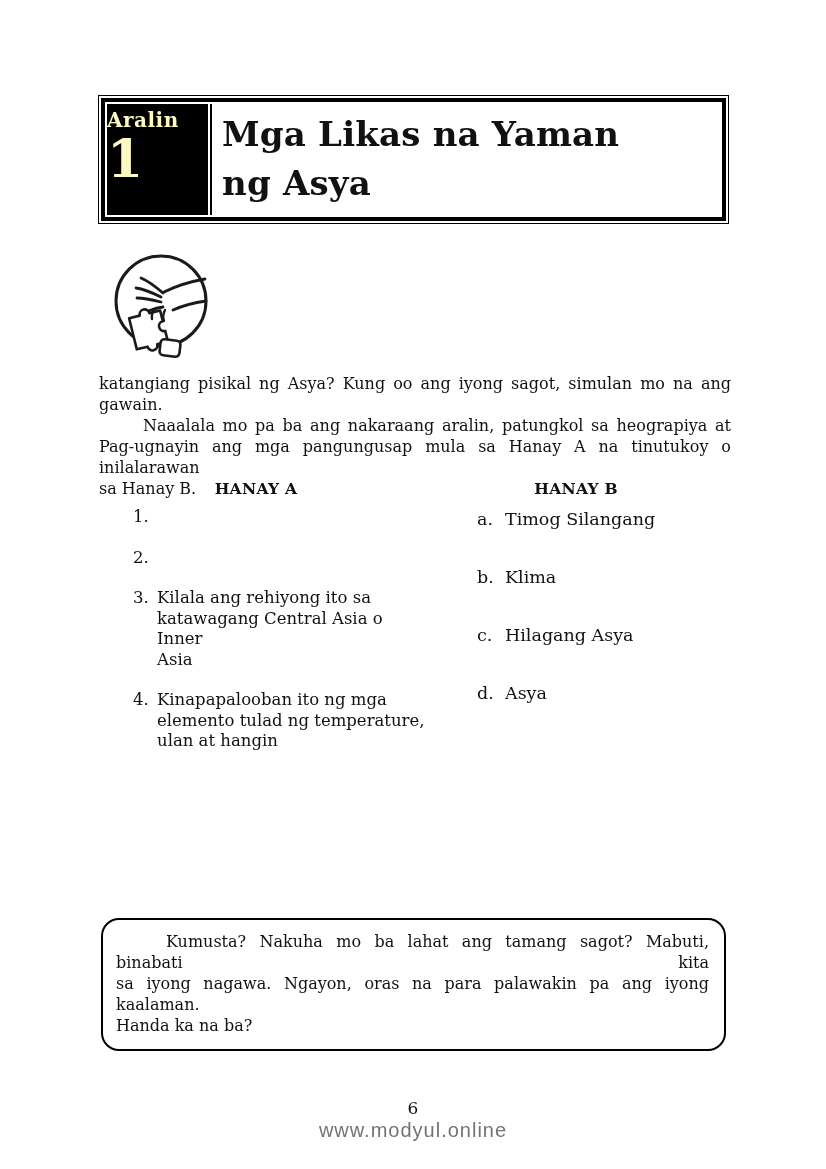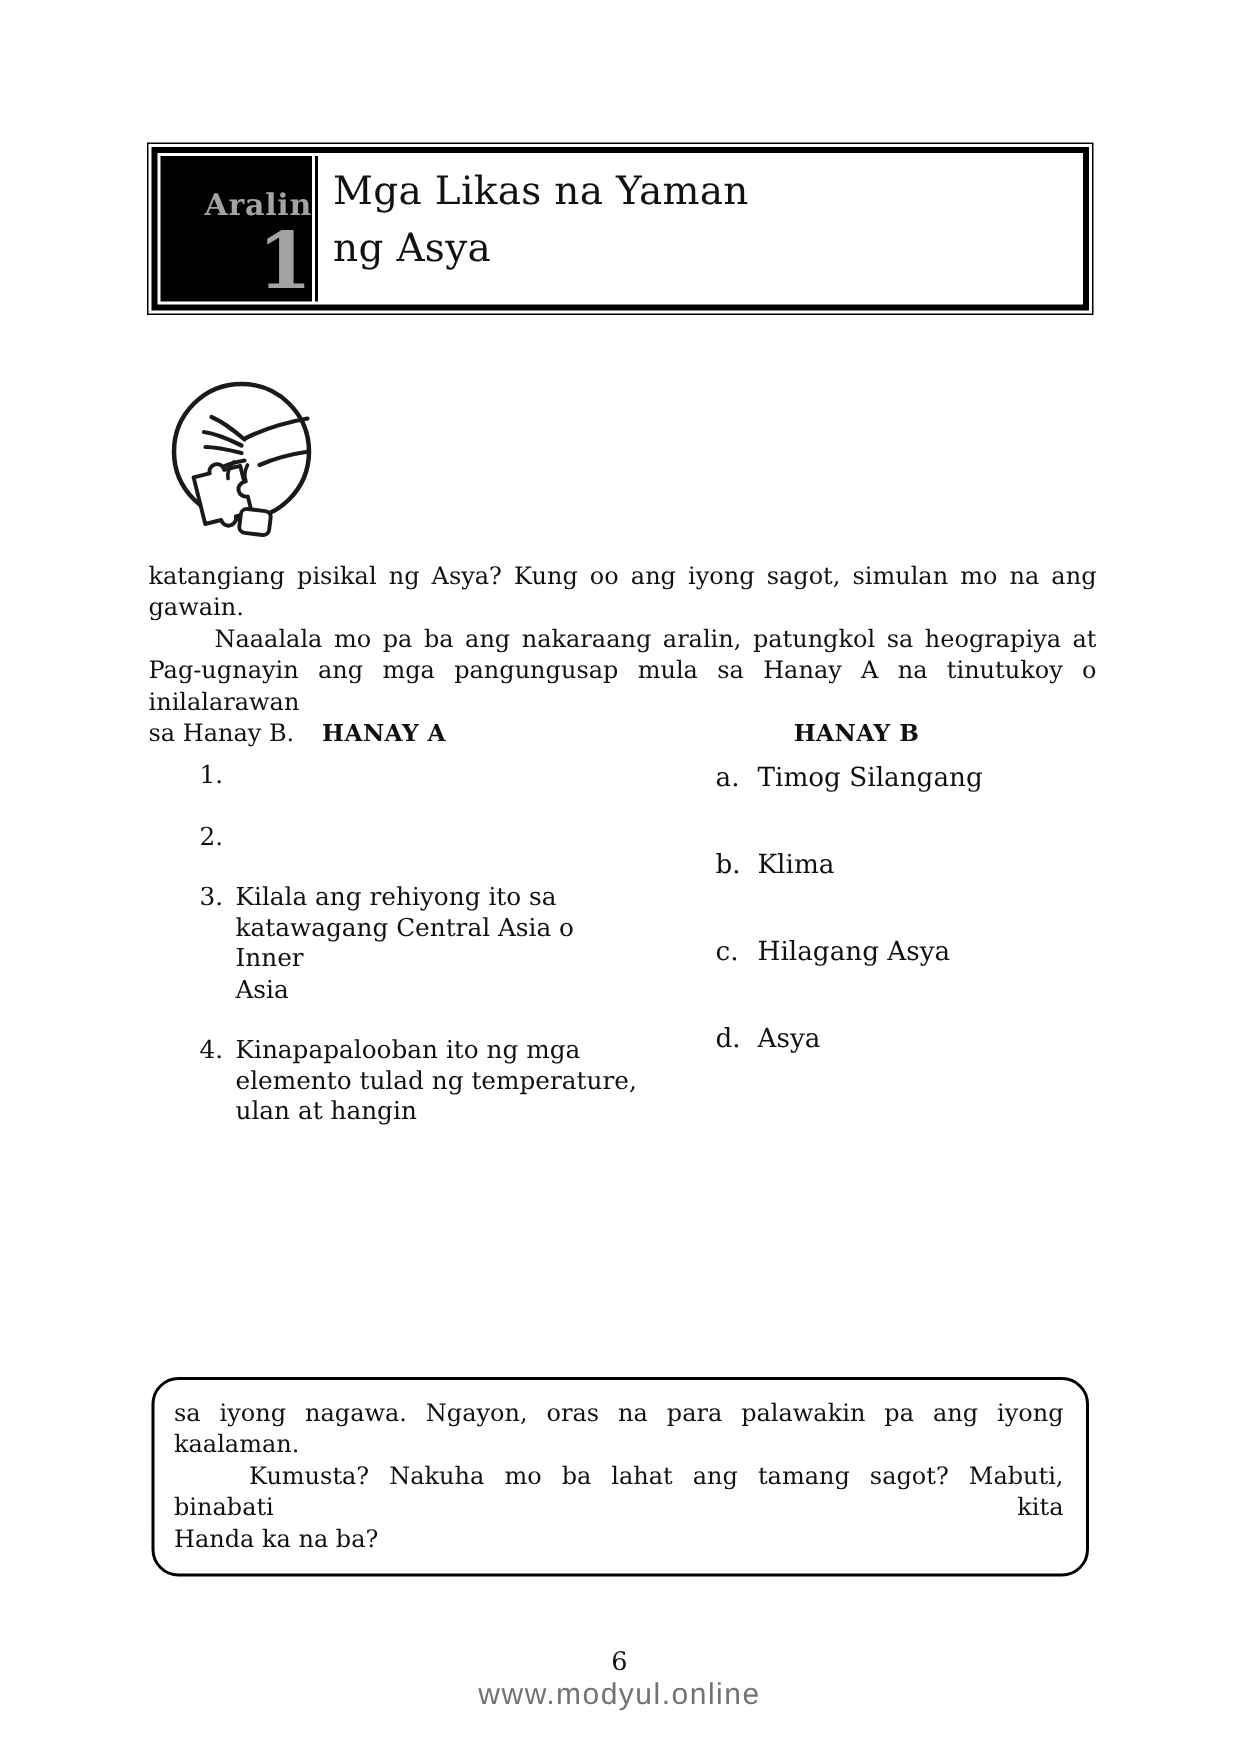--- a/index.html
+++ b/index.html
@@ -8,46 +8,46 @@
     font-family:"DejaVu Serif", serif; color:#111; overflow:hidden;
   }
 
   
   .lesson-header {
     position:absolute; left:98px; top:95px; width:631px; box-sizing:border-box;
     border:1.5px solid #000; padding:2px;
   }
   .lesson-inner { border:4.5px solid #000; padding:2px; display:flex; align-items:stretch; }
   .aralin-cell {
-    width:101px; flex:0 0 101px; background:#000; color:#a3a3a3; text-align:right;
-    padding-top:21px; box-sizing:border-box;
+    width:101px; flex:0 0 101px; background:#000; color:#fef9c3; text-align:left;
+    padding-top:5px; box-sizing:border-box;
   }
   .aralin-label { font-size:20px; font-weight:bold; line-height:1.15; letter-spacing:0.5px; }
   .aralin-number { font-size:52px; font-weight:bold; line-height:1.0; margin-top:1px; }
   .cell-gap { width:2px; flex:0 0 2px; }
   .cell-divider { width:2px; flex:0 0 2px; background:#000; }
-  .title-cell { flex:1; padding:6px 4px 6px 10px; font-size:26px; font-weight:normal; line-height:1.45; letter-spacing:0.2px; }
+  .title-cell { flex:1; padding:6px 4px 6px 10px; font-size:34px; font-weight:bold; line-height:1.45; letter-spacing:0.2px; }
 
   
   .balikan-icon { position:absolute; left:110px; top:252px; }
   .balikan-heading {
     position:absolute; left:223px; top:281px;
     font-size:28px; font-weight:bold; font-style:italic; letter-spacing:0.8px;
   }
 
   
   .intro { position:absolute; left:99px; top:373px; width:632px; font-size:16px; line-height:21px; }
   .jline { text-align:justify; text-align-last:justify; }
   .jline.first { text-indent:44px; }
   .jline.last { text-align-last:left; }
 
   
   .hanay-header { position:absolute; top:479px; width:132px; text-align:center; font-weight:bold; font-size:15.5px; letter-spacing:0.3px; }
   .hanay-a-header { left:190px; }
-  .hanay-b-header { left:505px; }
+  .hanay-b-header { left:486px;text-align:right; }
 
   .list-a { position:absolute; left:133px; top:507px; width:292px; font-size:16.5px; line-height:20.5px; }
   .match-item { display:flex; margin-bottom:20px; }
   .match-item .marker { width:24px; flex:0 0 24px; }
   .item-text { white-space:pre-line; }
 
   .list-b { position:absolute; left:477px; top:509px; width:230px; font-size:17.5px; line-height:20px; }
   .match-item-b { display:flex; margin-bottom:38px; }
   .match-item-b .marker { width:28px; flex:0 0 28px; }
 
@@ -153,21 +153,21 @@
       <span class="marker">c.</span>
       <span class="item-text">Hilagang Asya</span>
     </div>
     <div class="match-item-b">
       <span class="marker">d.</span>
       <span class="item-text">Asya</span>
     </div>
   </div>
 
   <div class="closing-box">
+    <div class="jline first">Kumusta? Nakuha mo ba lahat ang tamang sagot? Mabuti, binabati kita</div>
     <div class="jline">sa iyong nagawa. Ngayon, oras na para palawakin pa ang iyong kaalaman.</div>
-    <div class="jline first">Kumusta? Nakuha mo ba lahat ang tamang sagot? Mabuti, binabati kita</div>
     <div class="jline last">Handa ka na ba?</div>
   </div>
 
   <div class="page-number">6</div>
   <div class="watermark">www.modyul.online</div>
 
 </div>
 
 </body></html>

